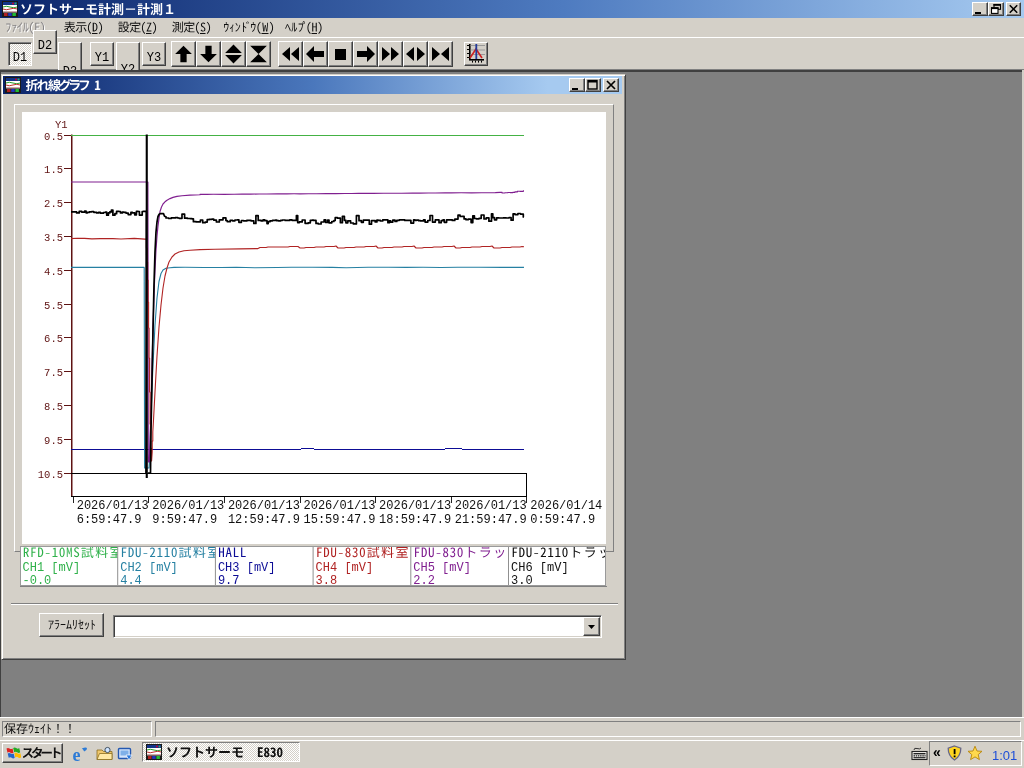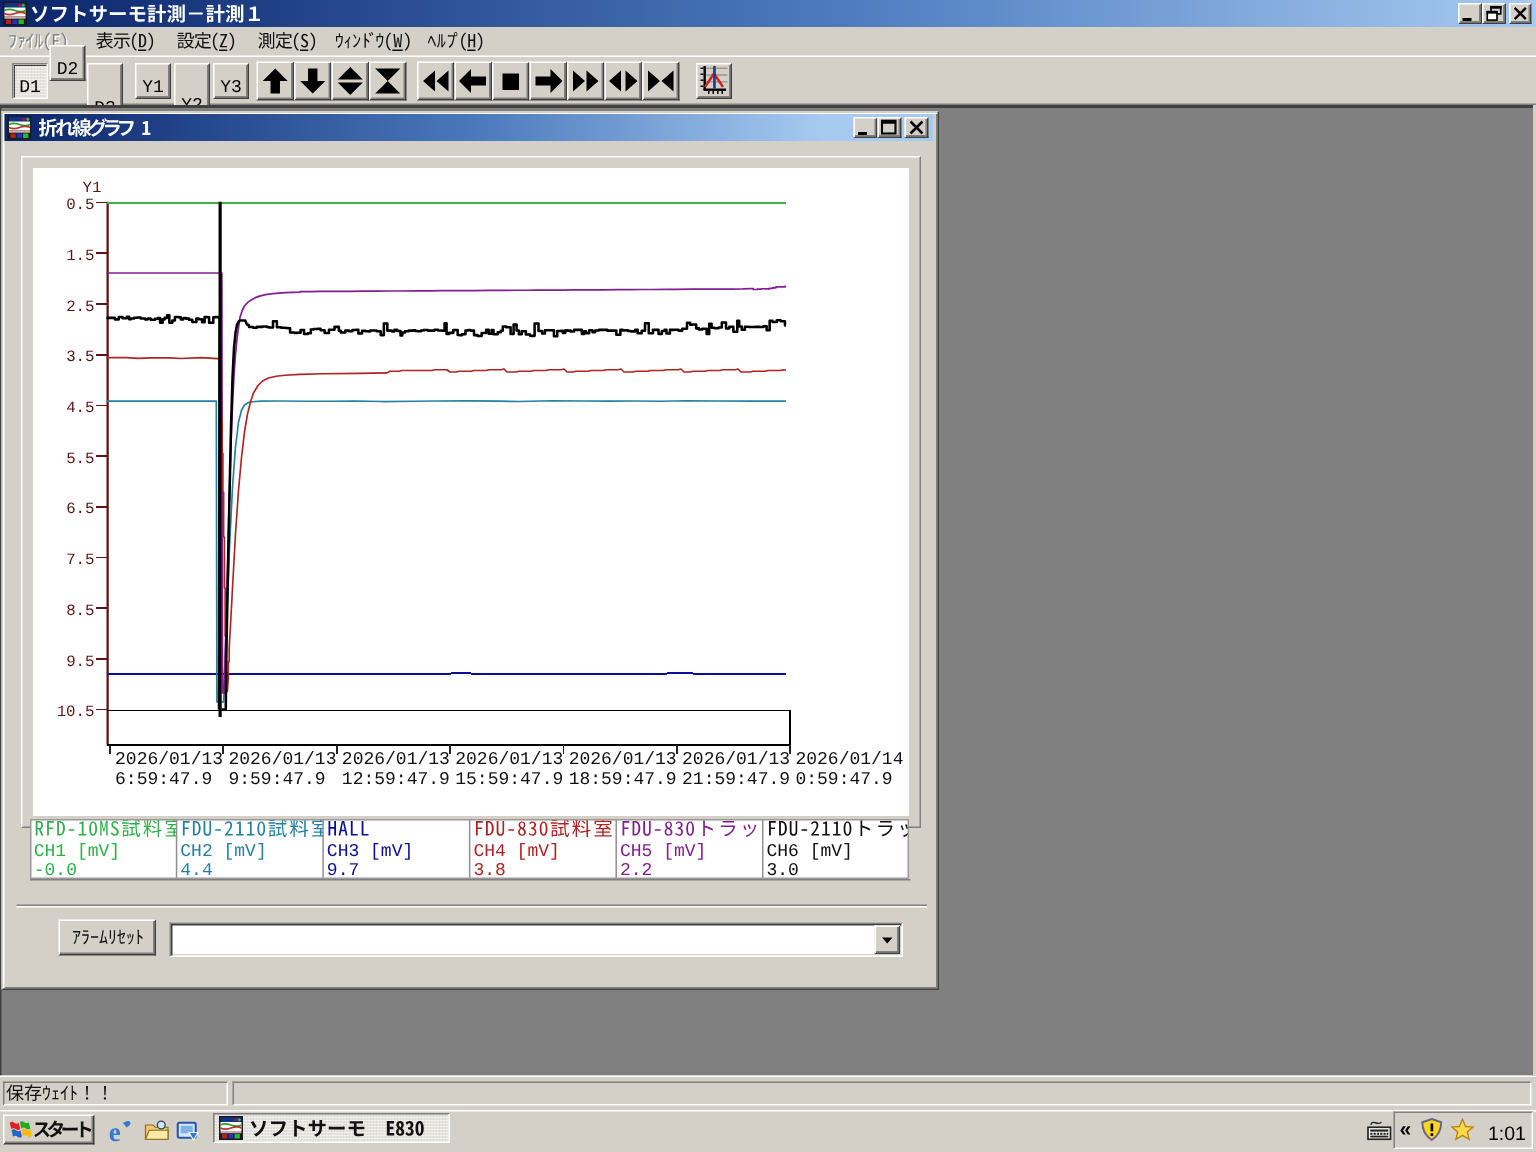--- a/index.html
+++ b/index.html
@@ -422,12 +422,12 @@
 <div class="abs sunk1" style="left:929px;top:741px;width:93px;height:25px"></div>
 <div class="abs" style="left:933px;top:744px;font:bold 14px 'Liberation Sans';color:#000">«</div>
 <div class="abs" style="left:947px;top:745px"><svg width="15" height="16" viewBox="0 0 15 16">
       <path d="M7.5,1 L13.8,3.2 Q13.8,11 7.5,15 Q1.2,11 1.2,3.2 Z" fill="#ffd520" stroke="#666688" stroke-width="1.3"></path>
       <rect x="6.7" y="4" width="1.8" height="5.2" fill="#000"></rect>
       <rect x="6.7" y="10.5" width="1.8" height="1.8" fill="#000"></rect>
     </svg></div>
 <div class="abs" style="left:967px;top:745px"><svg width="16" height="16" viewBox="0 0 16 16">
       <path d="M8,1.2 L10,6 L15,6.3 L11.2,9.6 L12.4,14.6 L8,11.9 L3.6,14.6 L4.8,9.6 L1,6.3 L6,6 Z" fill="#ffd94d" stroke="#b8860b" stroke-width="0.9"></path>
     </svg></div>
-<div class="abs" style="left:992px;top:748px;font:13px 'Liberation Sans';color:#000000">1:01</div>
+<div class="abs" style="left:992px;top:748px;font:13px 'Liberation Sans';color:#1d4ed8">1:01</div>
 </body></html>

